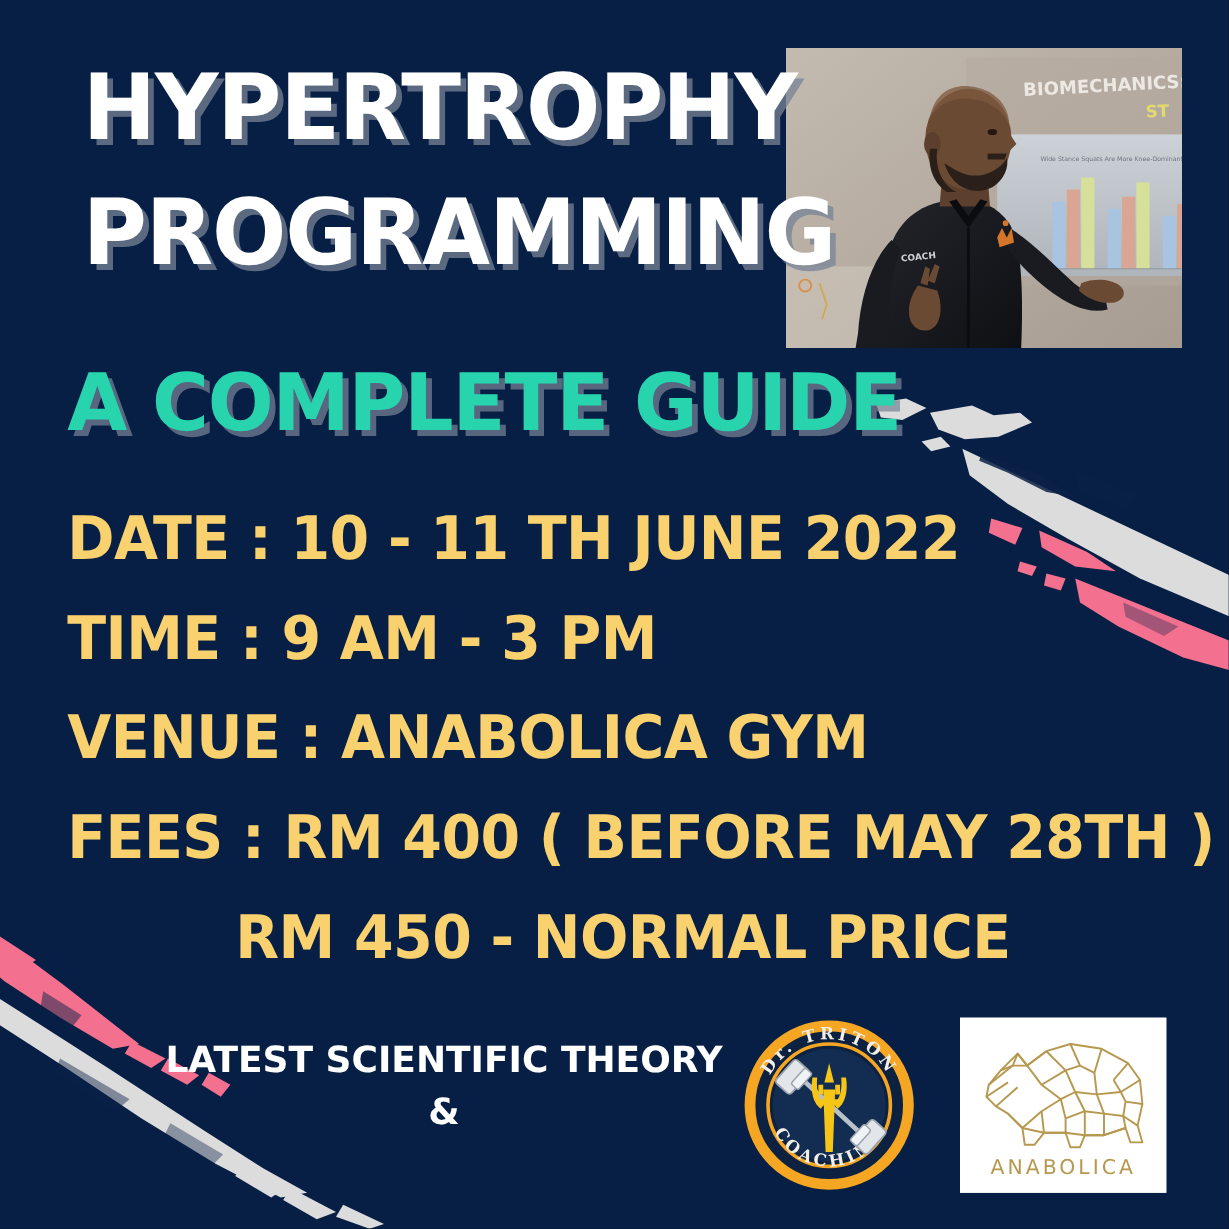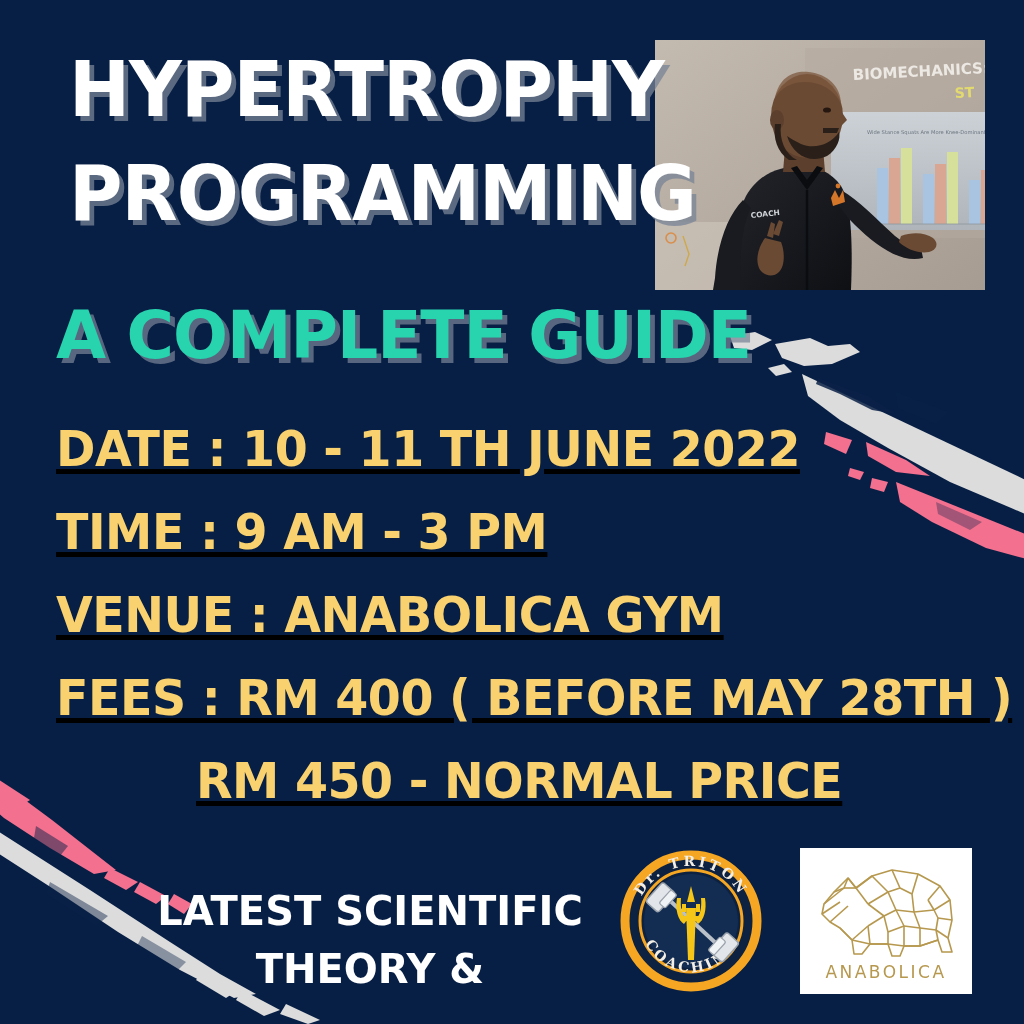--- a/index.html
+++ b/index.html
@@ -75,21 +75,20 @@
     transform-origin: left center;
     white-space: nowrap;
   }
 
   
   #details {
     position: absolute;
     left: 56px;
     top: 424px;
     width: 920px;
-    text-decoration: underline;
   }
   .detail-line {
     font-family: "DejaVu Sans", sans-serif;
     font-weight: 700;
     font-size: 50px;
     line-height: 1.0;
     letter-spacing: -0.5px;
     color: #f9d16e;
     text-transform: uppercase;
     margin-bottom: 33px;
@@ -99,26 +98,26 @@
   }
   .detail-line.indented {
     margin-left: 140px;
     margin-bottom: 0;
   }
 
   
   #tagline {
     position: absolute;
     left: 135px;
-    top: 882px;
+    top: 862px;
     width: 470px;
     text-align: center;
     font-family: "DejaVu Sans", sans-serif;
     font-weight: 700;
-    font-size: 40px;
+    font-size: 30px;
     line-height: 1.45;
     letter-spacing: 0px;
     color: #ffffff;
     text-transform: uppercase;
   }
 
   
   #triton-logo {
     position: absolute;
     left: 620px;

